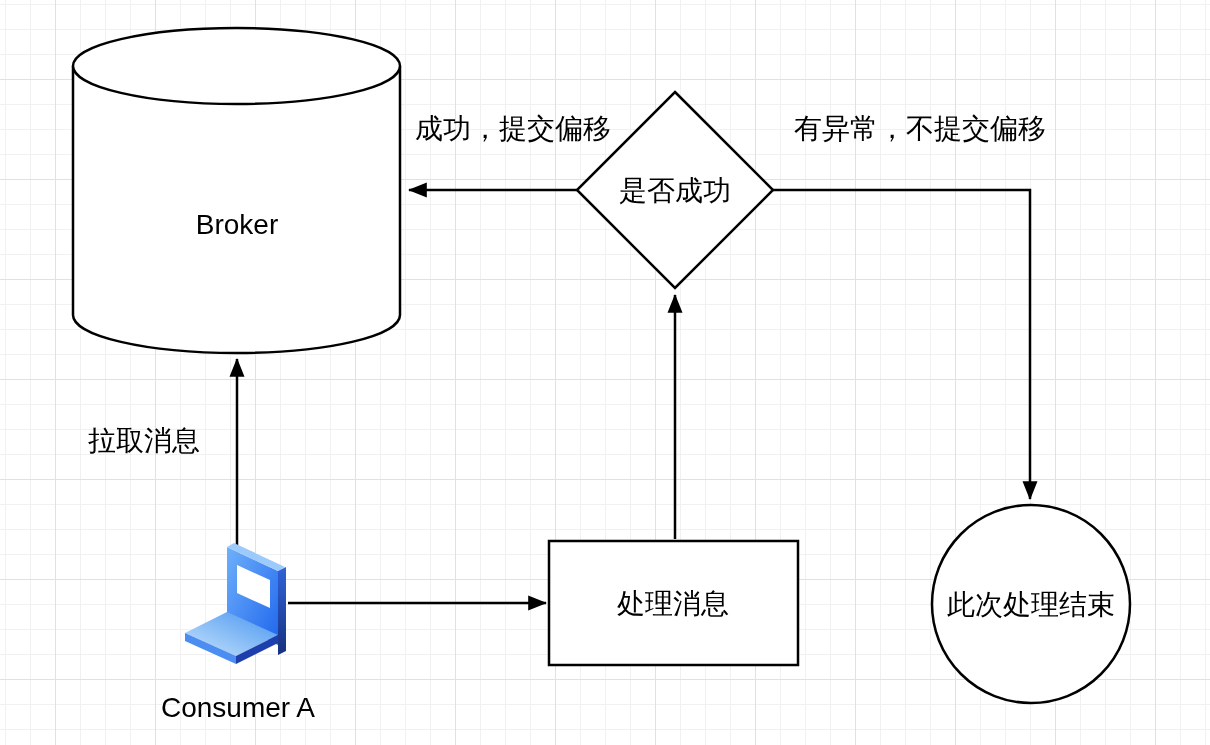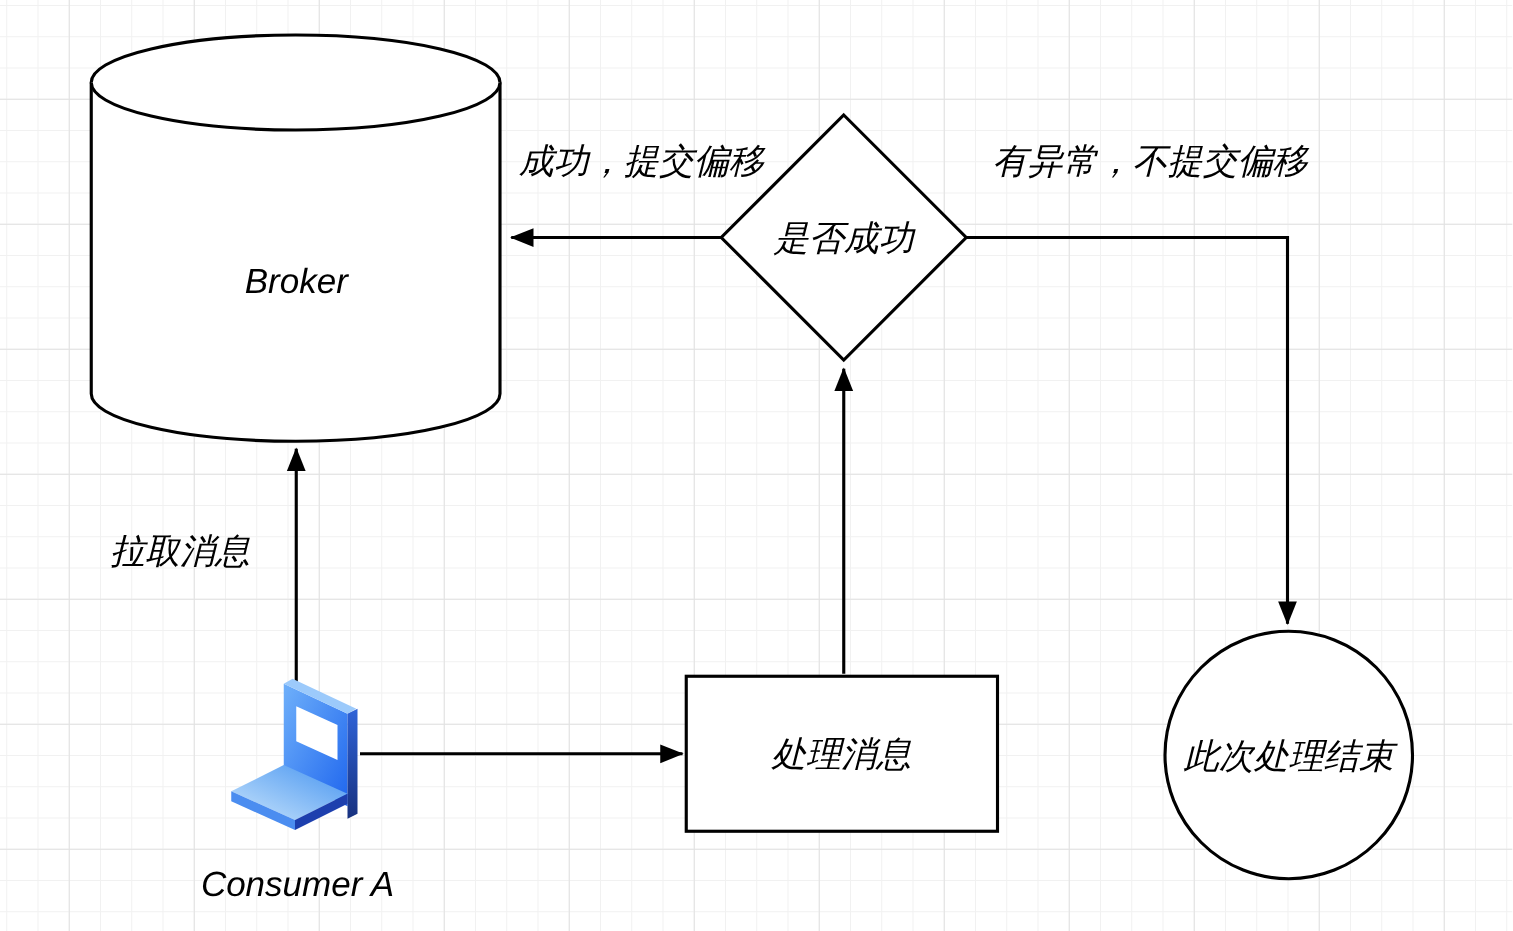--- a/index.html
+++ b/index.html
@@ -15,21 +15,20 @@
     width: 1210px;
     height: 745px;
     background-color: #ffffff;
     background-image:
       linear-gradient(90deg,  #e1e1e1 1px, transparent 1px),
       linear-gradient(180deg, #e1e1e1 1px, transparent 1px),
       linear-gradient(90deg,  #f1f1f1 1px, transparent 1px),
       linear-gradient(180deg, #f1f1f1 1px, transparent 1px);
     background-size: 100px 100px, 100px 100px, 25px 25px, 25px 25px;
     background-position: 55px 0, 0 79px, 5px 0, 0 4px;
-    font-style: italic;
   }
   svg.diagram {
     position: absolute;
     top: 0;
     left: 0;
   }
   .shape {
     fill: #ffffff;
     stroke: #000000;
     stroke-width: 2.5;

